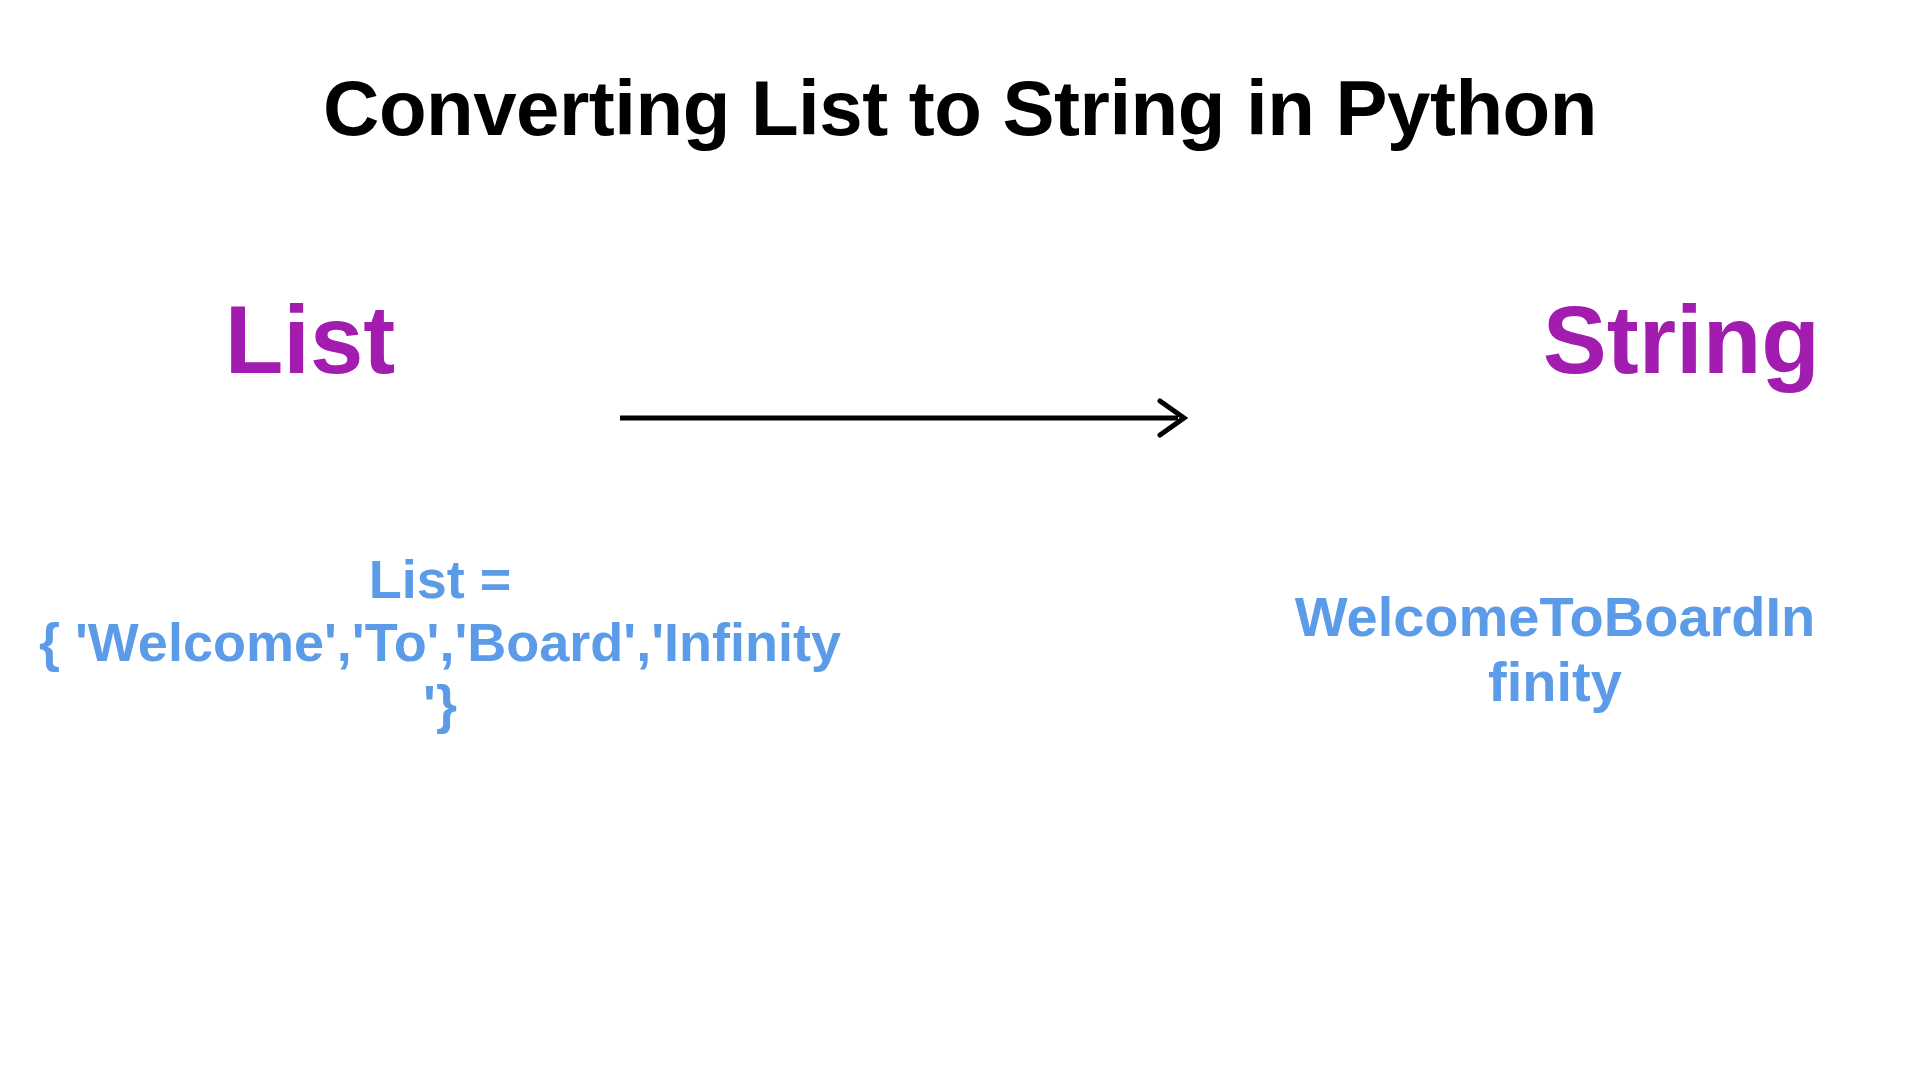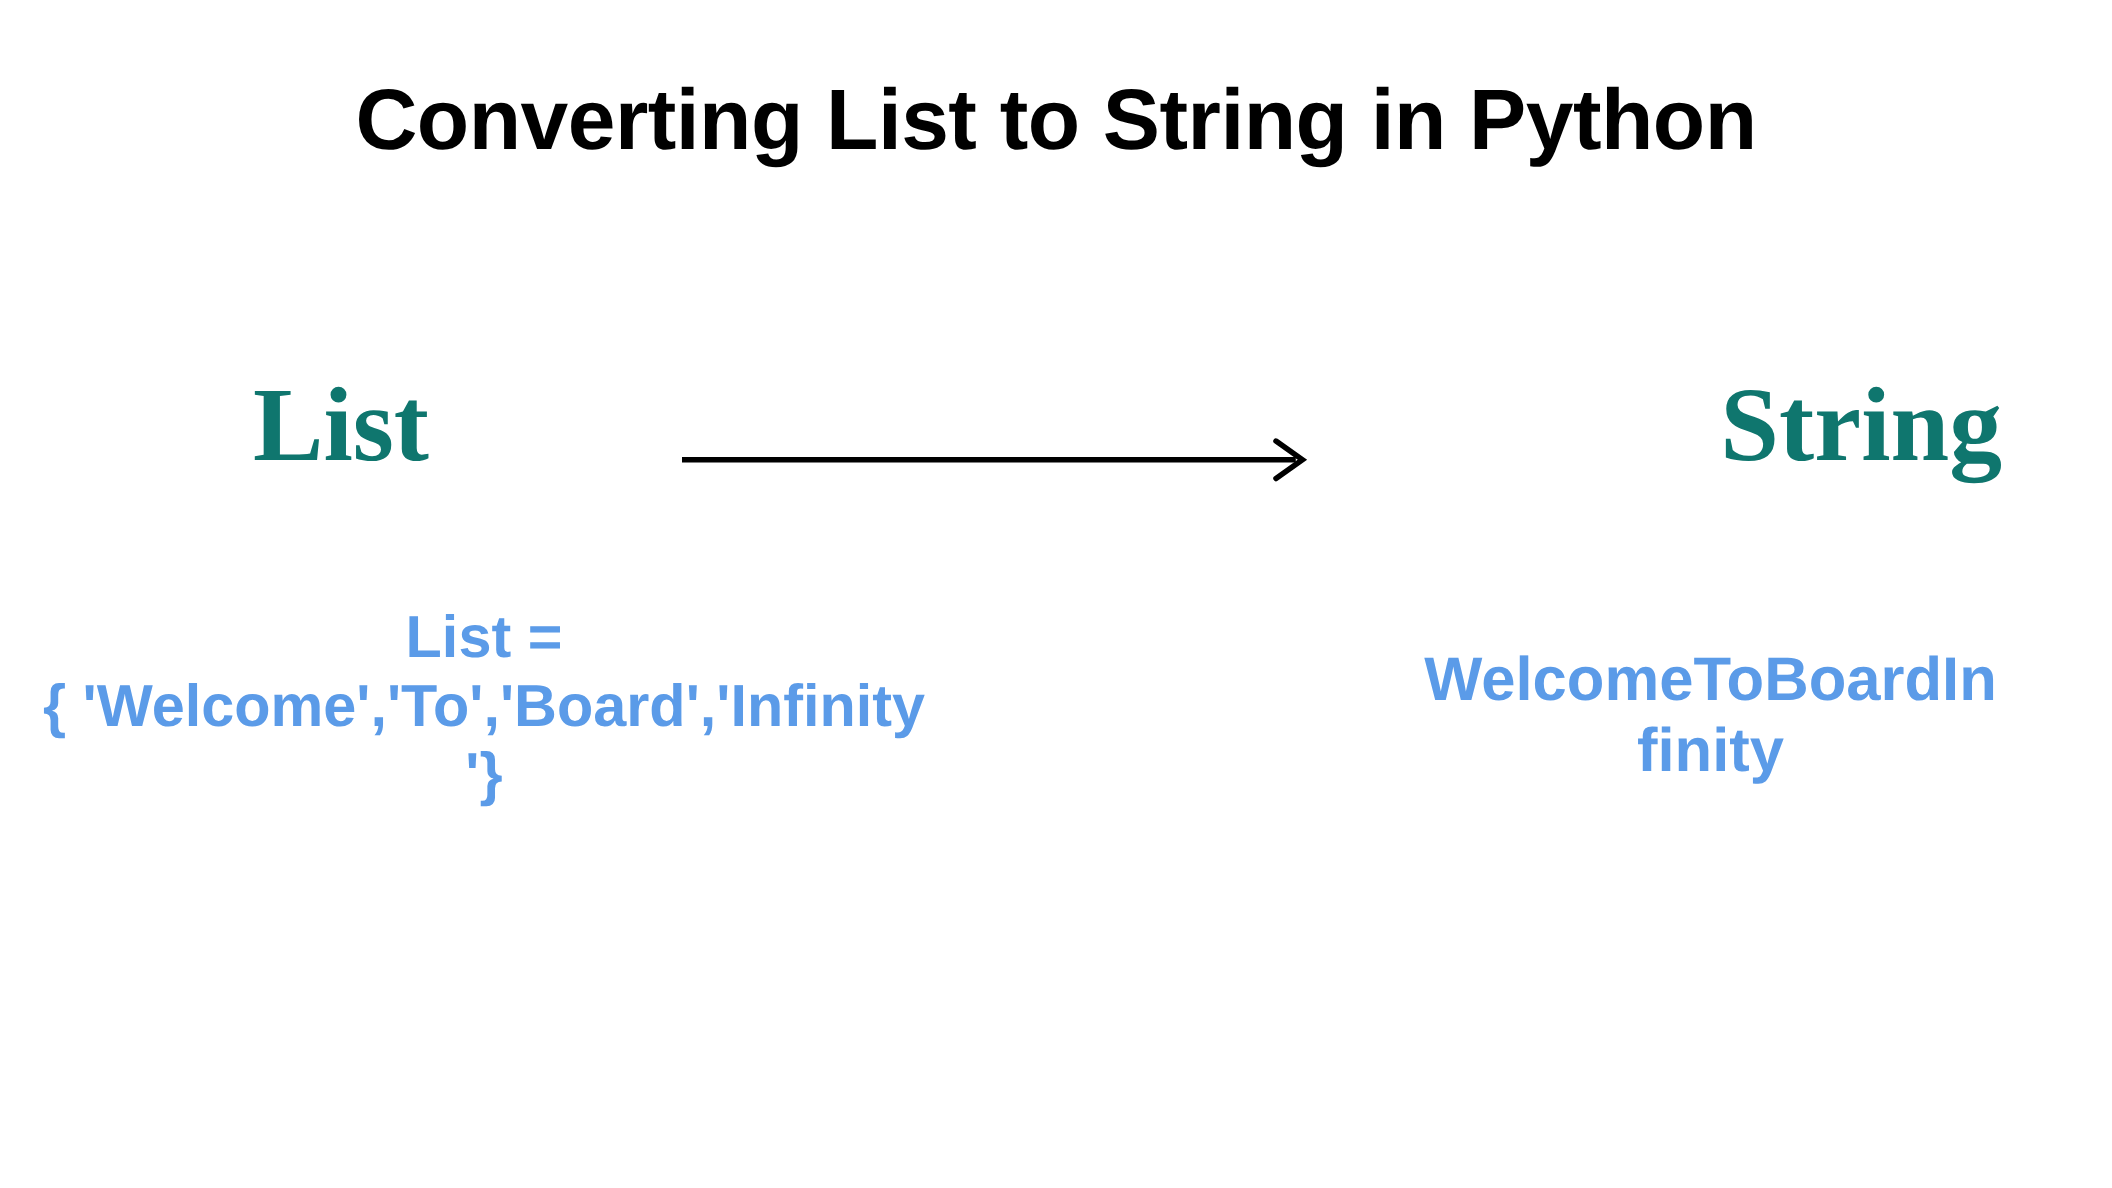--- a/index.html
+++ b/index.html
@@ -31,27 +31,26 @@
     font-size: 78px;
     line-height: 1.05;
     letter-spacing: -0.5px;
     color: #000000;
     white-space: nowrap;
   }
 
   
   .stage-label {
     position: absolute;
-    font-family: Liberation Serif, serif;
+    font-family: Liberation Sans, sans-serif;
     font-weight: bold;
     font-size: 96px;
     line-height: 1;
-    color: #0f766e;
+    color: #a21caf;
     white-space: nowrap;
-    margin-top: 46px;
   }
   #label-list {
     left: 0;
     top: 292px;
     width: 620px;
     text-align: center;
   }
   #label-string {
     left: 1290px;
     top: 292px;

